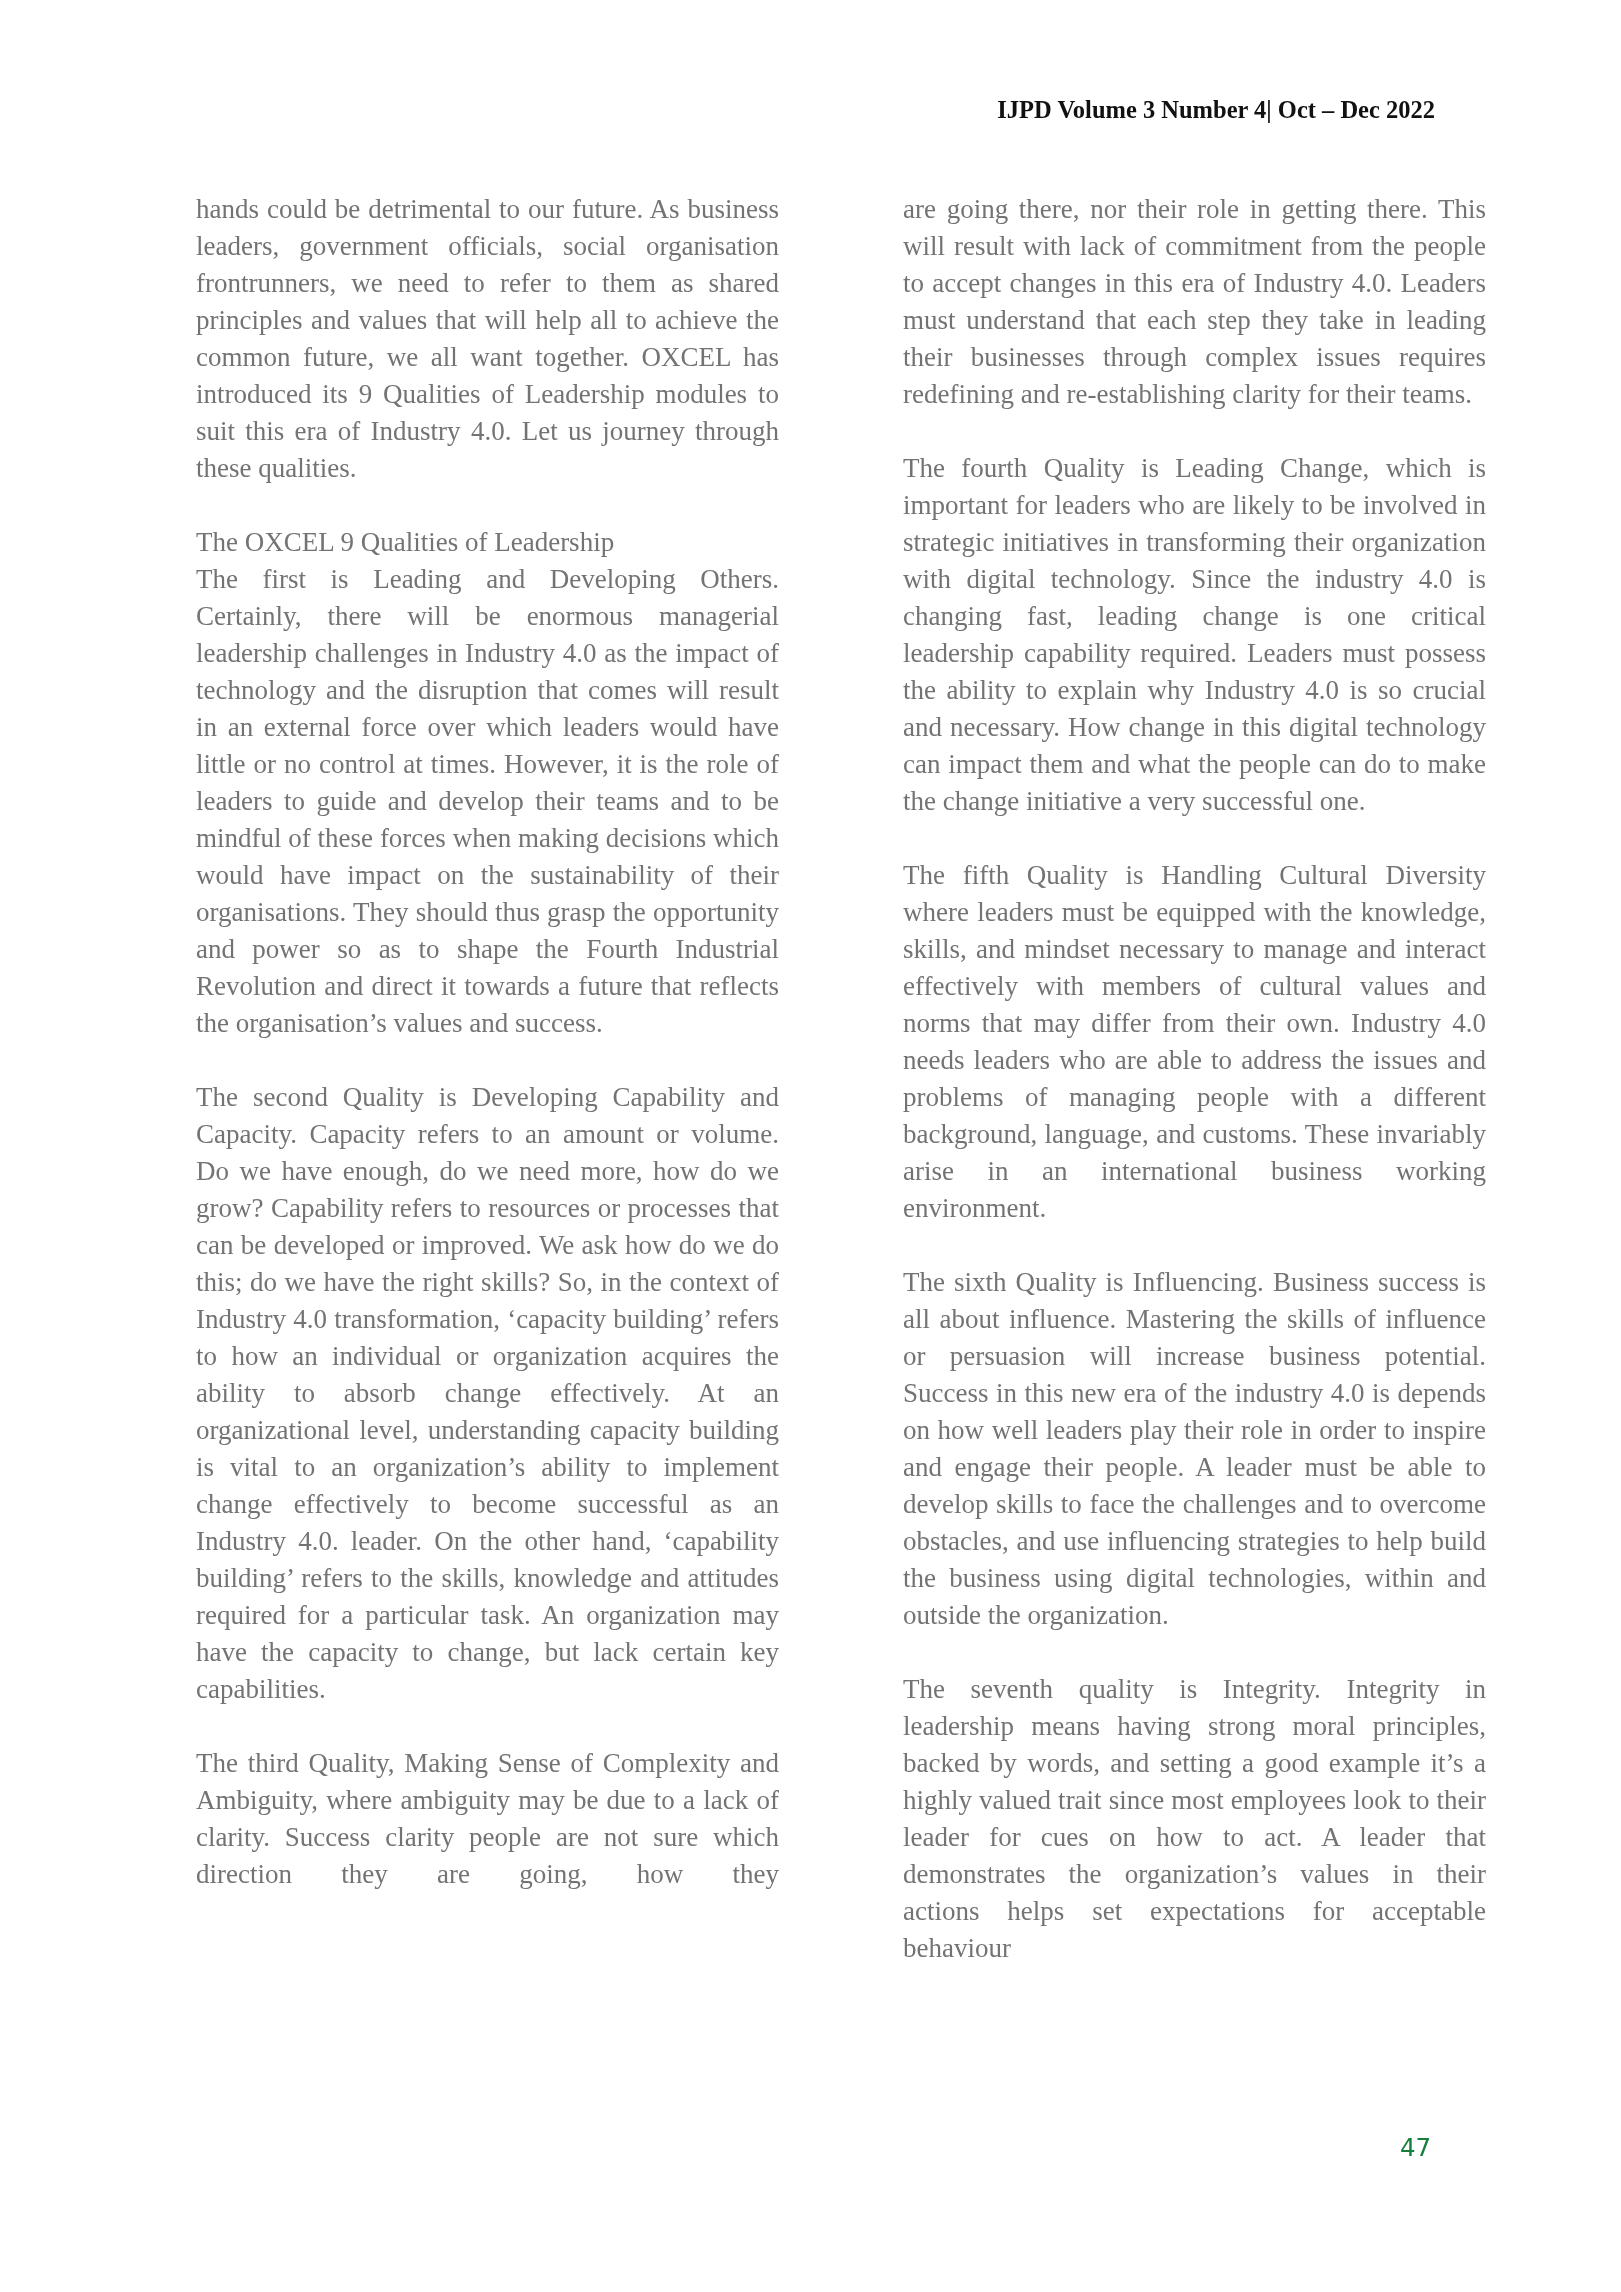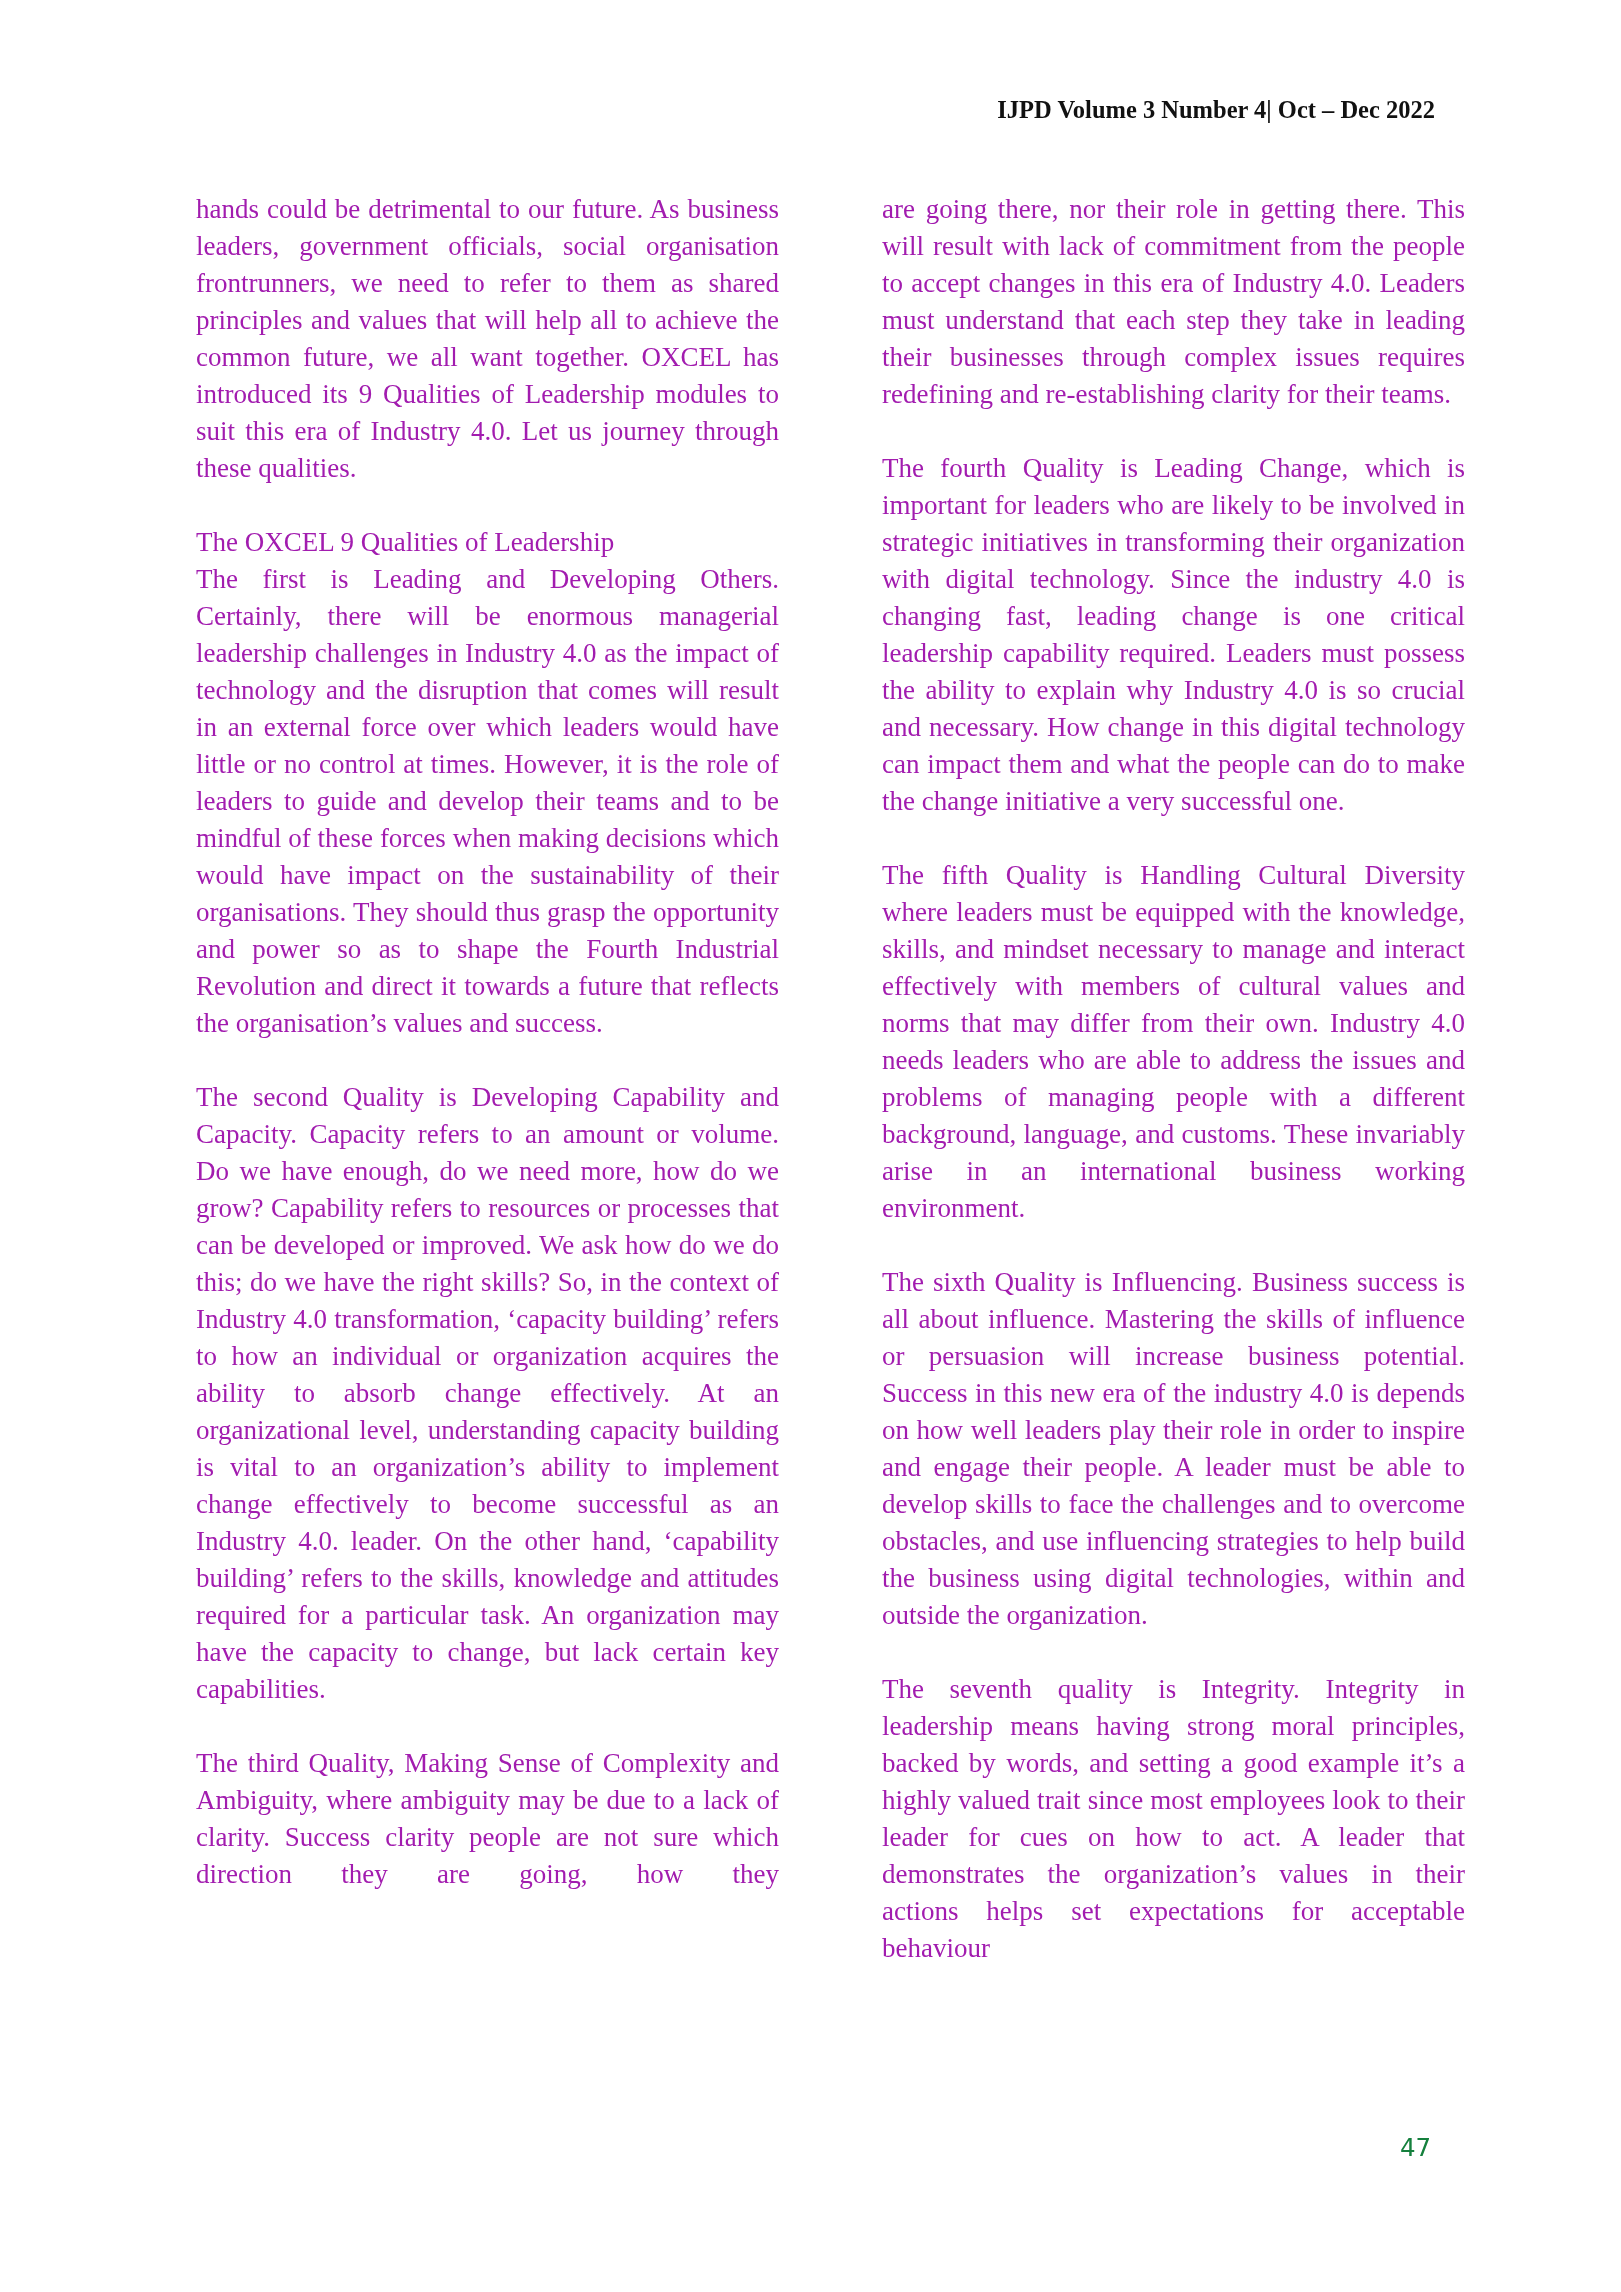--- a/index.html
+++ b/index.html
@@ -4,24 +4,24 @@
 <style>
   html, body { margin: 0; padding: 0; background: #ffffff; }
   body { width: 1621px; height: 2293px; position: relative; overflow: hidden; color: #111111; }
   .header {
     position: absolute; top: 96px; right: 186px;
     font-family: "Liberation Serif", serif; font-weight: bold; font-size: 24.5px; color: #111; text-align: center;
   }
   .column {
     position: absolute; top: 191px; width: 583px;
     font-family: "Liberation Serif", serif; font-size: 27px; line-height: 37px;
-    text-align: justify; color: #a21caf;
+    text-align: justify; color: #737373;
   }
   .col-left { left: 196px; }
-  .col-right { left: 882px; }
+  .col-right { left: 903px; }
   .para { margin: 0 0 37px 0; }
   .para.no-gap { margin-bottom: 8px; }
   .heading { font-weight: normal; margin: 0; }
   .last-line-justify { text-align-last: justify; }
   .page-number {
     position: absolute; top: 2133px; left: 1400px;
     font-family: "DejaVu Sans", sans-serif; font-size: 24.5px; color: #15803d;
   }
 </style>
 </head>

